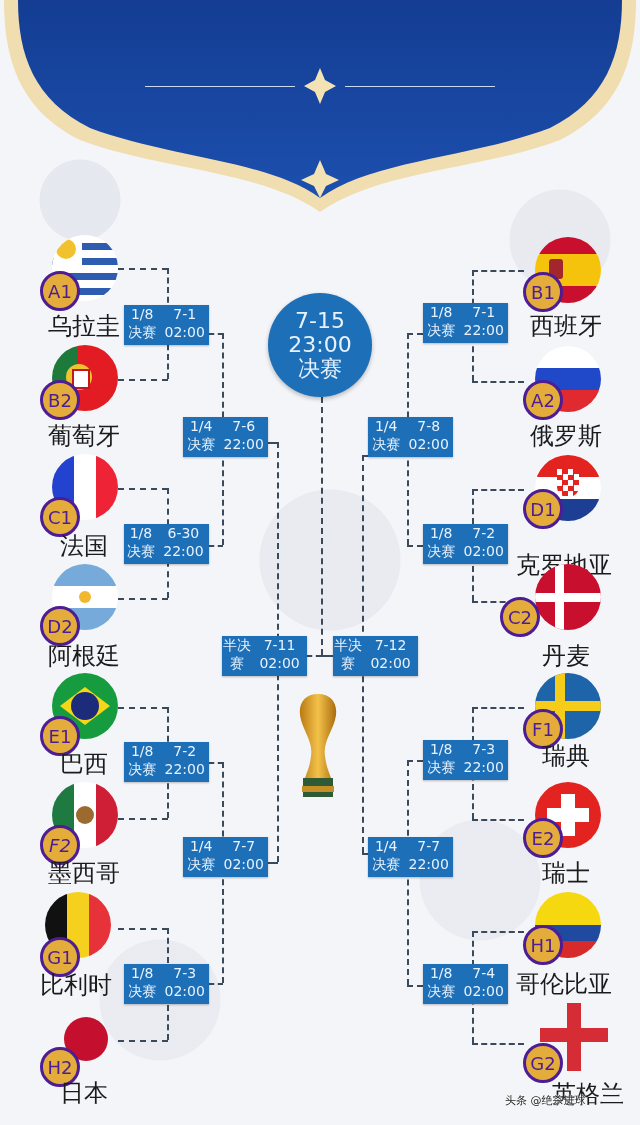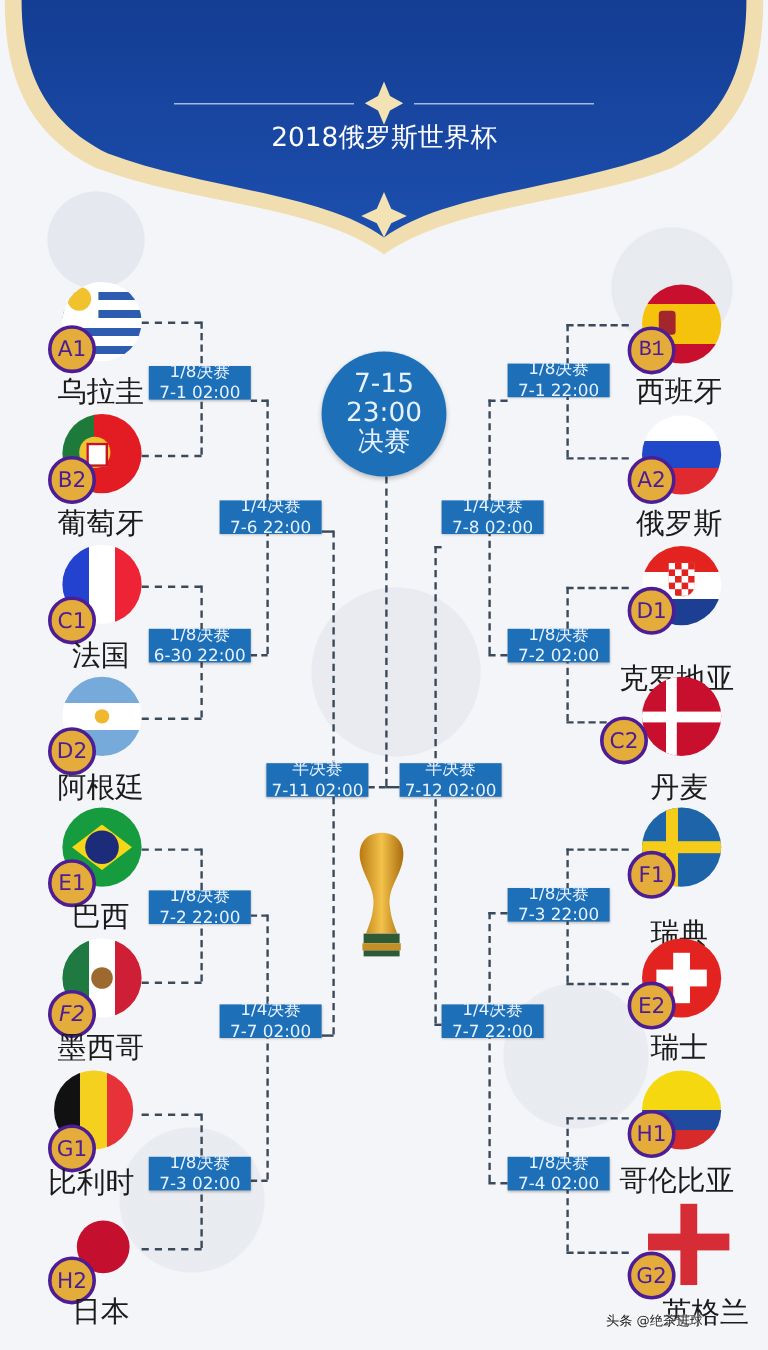--- a/index.html
+++ b/index.html
@@ -37,23 +37,23 @@
   .badge {
     position:absolute; width:34px; height:34px; border-radius:50%;
     background:#e3ac3b; color:#4c1d95; font-size:18px;
     display:flex; align-items:center; justify-content:center;
     border:3px solid #4c1d95;
   }
   .tname {
     position:absolute; font-size:24px; color:#1b1b1b; white-space:nowrap;
   }
   .match {
-    position:absolute; width:85px; height:28px; background:#1d6fb8;
+    position:absolute; width:85px; height:40px; background:#1d6fb8;
     color:#e8f2fc; font-size:14px; line-height:18px; text-align:center;
-    display:flex; flex-direction:column; justify-content:center;
+    display:flex; flex-direction:row; justify-content:center;
     box-shadow:0 1px 2px rgba(0,0,0,0.25);
   }
   .final {
     position:absolute; left:268px; top:293px; width:104px; height:104px;
     border-radius:50%; background:#1d6fb8; color:#e8f2fc;
     font-size:20px; line-height:24px; text-align:center;
     display:flex; flex-direction:column; justify-content:center;
     box-shadow:0 2px 4px rgba(0,0,0,0.25);
   }
   .final .big { font-size:22px; }
@@ -78,21 +78,20 @@
         <stop offset="1" stop-color="#1c4fae"></stop>
       </linearGradient>
     </defs>
     <path d="M4,0 L636,0 C636,60 620,110 560,140 C480,170 380,170 320,212 C260,170 160,170 80,140 C20,110 4,60 4,0 Z" fill="#f0deb0"></path>
     <path d="M18,0 L622,0 C622,55 606,100 550,128 C470,158 372,160 320,198 C268,160 170,158 90,128 C34,100 18,55 18,0 Z" fill="url(#bg)"></path>
     <path d="M320,68 L325,80 L336,86 L325,92 L320,104 L315,92 L304,86 L315,80 Z" fill="#f3e2b3"></path>
     <path d="M320,160 L326,174 L339,180 L326,186 L320,198 L314,186 L301,180 L314,174 Z" fill="#f3e2b3"></path>
   </svg>
   <div class="line" style="left:145px;width:150px;"></div>
   <div class="line" style="left:345px;width:150px;"></div>
-  <div class="subtitle">2018俄罗斯世界杯</div>
 </div>
 
 <div class="dash-h" style="left:118px;top:268px;width:50px;"></div>
 <div class="dash-h" style="left:118px;top:379px;width:50px;"></div>
 <div class="dash-v" style="left:167px;top:268px;height:111px;"></div>
 <div class="dash-h" style="left:118px;top:488px;width:50px;"></div>
 <div class="dash-h" style="left:118px;top:598px;width:50px;"></div>
 <div class="dash-v" style="left:167px;top:488px;height:110px;"></div>
 <div class="dash-h" style="left:118px;top:707px;width:50px;"></div>
 <div class="dash-h" style="left:118px;top:818px;width:50px;"></div>
@@ -279,21 +278,21 @@
 <div class="team">
   <div class="flag" style="left:64px;top:1017px;width:44px;height:44px;background:#c4102e;"></div>
   <div class="badge" style="left:40px;top:1047px;">H2</div>
   <div class="tname" style="left:60px;top:1077px;">日本</div>
 </div>
 
 <div class="team">
   <div class="flag" style="left:535px;top:237px;background:linear-gradient(#c8102e 0 25%,#f5c30c 25% 75%,#c8102e 75%);">
     <div style="position:absolute;left:14px;top:22px;width:14px;height:20px;background:#a3262c;border-radius:3px;"></div>
   </div>
-  <div class="badge" style="left:523px;top:272px;font-family:Liberation Mono, monospace;">B1</div>
+  <div class="badge" style="left:523px;top:272px;">B1</div>
   <div class="tname" style="left:530px;top:310px;">西班牙</div>
 </div>
 
 <div class="team">
   <div class="flag" style="left:535px;top:346px;background:linear-gradient(#fff 0 33%,#1f49c8 33% 67%,#e12a2f 67%);"></div>
   <div class="badge" style="left:523px;top:380px;">A2</div>
   <div class="tname" style="left:530px;top:420px;">俄罗斯</div>
 </div>
 
 <div class="team">
@@ -312,21 +311,21 @@
   <div class="badge" style="left:500px;top:597px;">C2</div>
   <div class="tname" style="left:542px;top:640px;">丹麦</div>
 </div>
 
 <div class="team">
   <div class="flag" style="left:535px;top:673px;background:#1d65a8;">
     <div style="position:absolute;left:20px;top:0;width:10px;height:66px;background:#f6cc1a;"></div>
     <div style="position:absolute;left:0;top:28px;width:66px;height:10px;background:#f6cc1a;"></div>
   </div>
   <div class="badge" style="left:523px;top:709px;">F1</div>
-  <div class="tname" style="left:542px;top:740px;margin-top:22px;">瑞典</div>
+  <div class="tname" style="left:542px;top:740px;">瑞典</div>
 </div>
 
 <div class="team">
   <div class="flag" style="left:535px;top:782px;background:#e2231f;">
     <div style="position:absolute;left:26px;top:12px;width:14px;height:42px;background:#fff;"></div>
     <div style="position:absolute;left:12px;top:26px;width:42px;height:14px;background:#fff;"></div>
   </div>
   <div class="badge" style="left:523px;top:818px;">E2</div>
   <div class="tname" style="left:542px;top:857px;">瑞士</div>
 </div>

